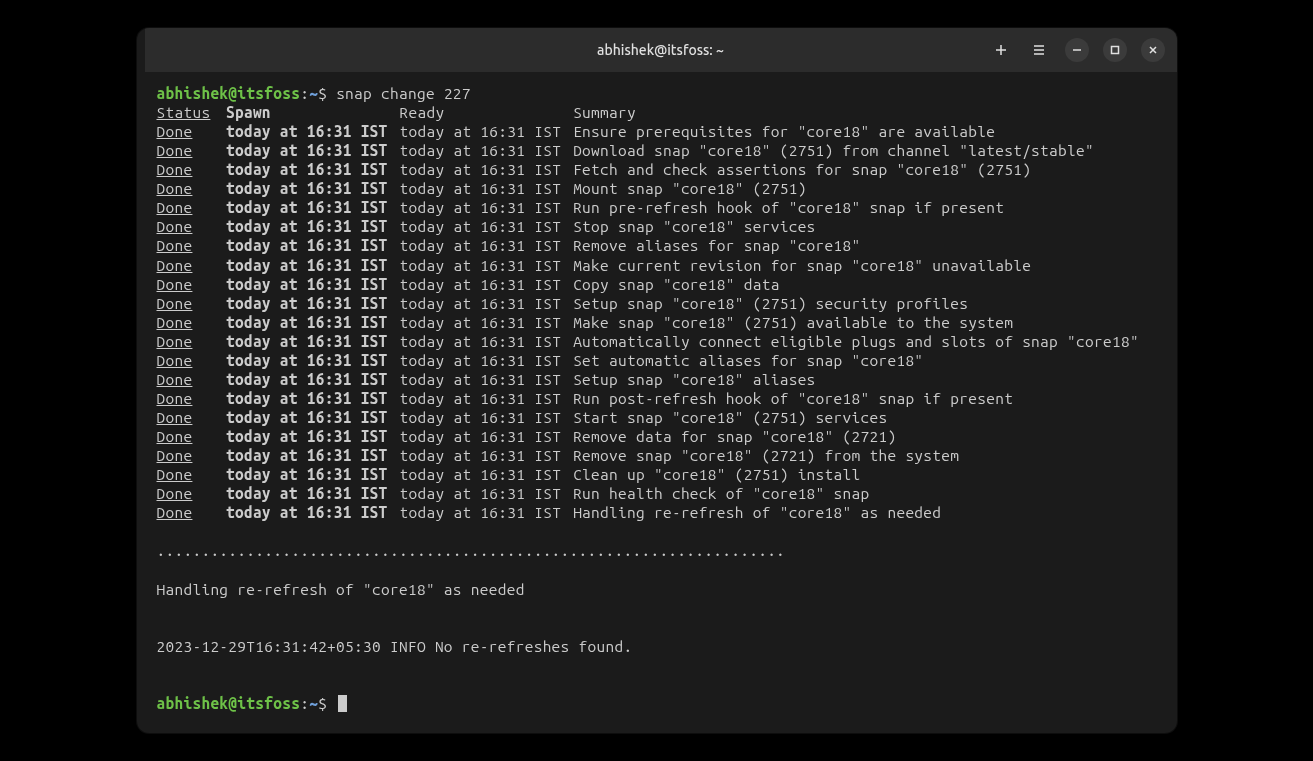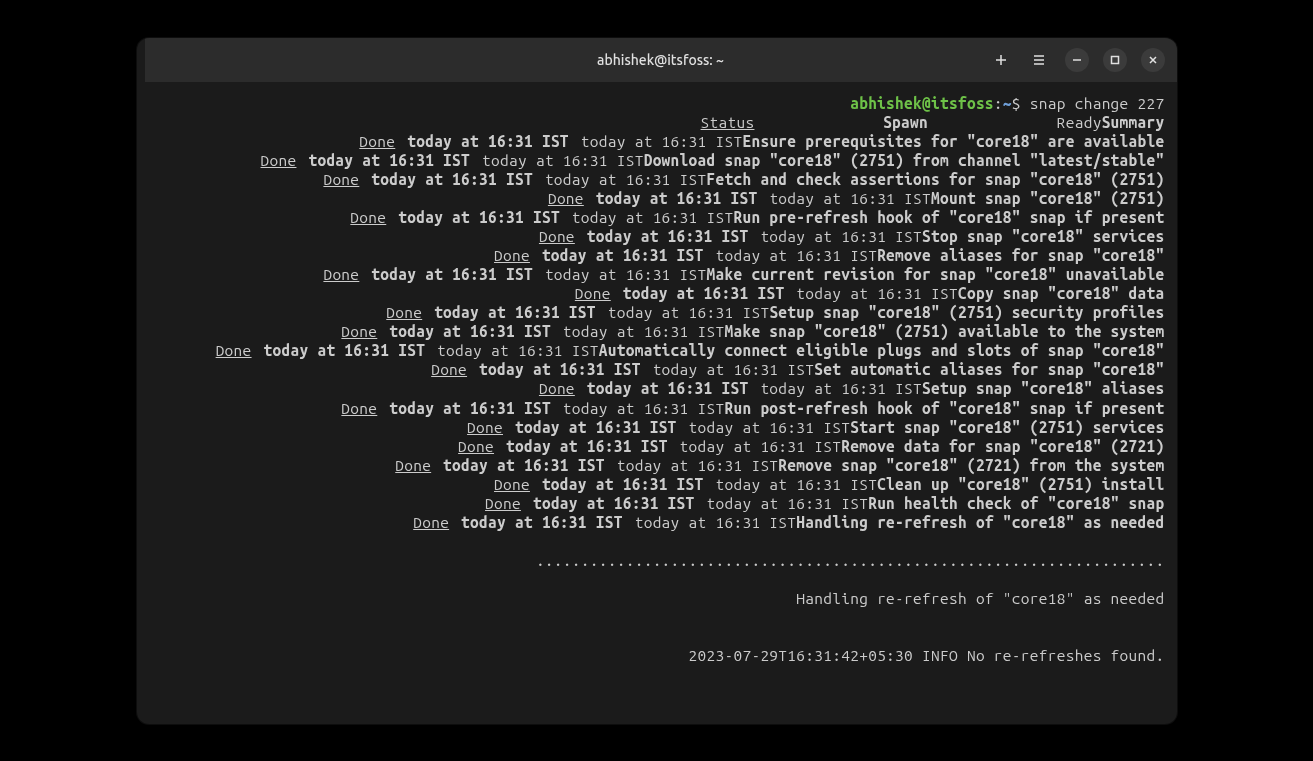--- a/index.html
+++ b/index.html
@@ -87,26 +87,25 @@
     }
     .prompt-sep {
       color: #cccccc;
     }
     .prompt-path {
       color: #6f9fd8;
       font-weight: bold;
     }
     .row {
       display: block;
-      text-align: right;
     }
     .col-status { display: inline-block; width: 8ch; text-decoration: underline; }
     .col-spawn { display: inline-block; width: 20ch; font-weight: bold; }
     .col-ready { display: inline-block; width: 20ch; }
-    .col-summary { display: inline; font-weight: bold; }
+    .col-summary { display: inline; }
     .cursor {
       display: inline-block;
       width: 9px;
       height: 17px;
       background: #cccccc;
       vertical-align: text-bottom;
       margin-left: 2px;
     }
   </style>
 </head>
@@ -140,16 +139,16 @@
         <svg viewBox="0 0 10 10">
             <path d="M2 2l6 6M8 2l-6 6"></path>
           </svg>
       </div>
     </div>
   </div>
   <div class="terminal-body"><span class="row"><span class="prompt-user">abhishek@itsfoss</span><span class="prompt-sep">:</span><span class="prompt-path">~</span><span class="prompt-sep">$</span> <span>snap change 227</span></span><span class="row"><span class="col-status">Status</span><span class="col-spawn">Spawn</span><span class="col-ready">Ready</span><span class="col-summary">Summary</span></span><span class="row"><span class="col-status">Done</span><span class="col-spawn">today at 16:31 IST</span><span class="col-ready">today at 16:31 IST</span><span class="col-summary">Ensure prerequisites for "core18" are available</span></span><span class="row"><span class="col-status">Done</span><span class="col-spawn">today at 16:31 IST</span><span class="col-ready">today at 16:31 IST</span><span class="col-summary">Download snap "core18" (2751) from channel "latest/stable"</span></span><span class="row"><span class="col-status">Done</span><span class="col-spawn">today at 16:31 IST</span><span class="col-ready">today at 16:31 IST</span><span class="col-summary">Fetch and check assertions for snap "core18" (2751)</span></span><span class="row"><span class="col-status">Done</span><span class="col-spawn">today at 16:31 IST</span><span class="col-ready">today at 16:31 IST</span><span class="col-summary">Mount snap "core18" (2751)</span></span><span class="row"><span class="col-status">Done</span><span class="col-spawn">today at 16:31 IST</span><span class="col-ready">today at 16:31 IST</span><span class="col-summary">Run pre-refresh hook of "core18" snap if present</span></span><span class="row"><span class="col-status">Done</span><span class="col-spawn">today at 16:31 IST</span><span class="col-ready">today at 16:31 IST</span><span class="col-summary">Stop snap "core18" services</span></span><span class="row"><span class="col-status">Done</span><span class="col-spawn">today at 16:31 IST</span><span class="col-ready">today at 16:31 IST</span><span class="col-summary">Remove aliases for snap "core18"</span></span><span class="row"><span class="col-status">Done</span><span class="col-spawn">today at 16:31 IST</span><span class="col-ready">today at 16:31 IST</span><span class="col-summary">Make current revision for snap "core18" unavailable</span></span><span class="row"><span class="col-status">Done</span><span class="col-spawn">today at 16:31 IST</span><span class="col-ready">today at 16:31 IST</span><span class="col-summary">Copy snap "core18" data</span></span><span class="row"><span class="col-status">Done</span><span class="col-spawn">today at 16:31 IST</span><span class="col-ready">today at 16:31 IST</span><span class="col-summary">Setup snap "core18" (2751) security profiles</span></span><span class="row"><span class="col-status">Done</span><span class="col-spawn">today at 16:31 IST</span><span class="col-ready">today at 16:31 IST</span><span class="col-summary">Make snap "core18" (2751) available to the system</span></span><span class="row"><span class="col-status">Done</span><span class="col-spawn">today at 16:31 IST</span><span class="col-ready">today at 16:31 IST</span><span class="col-summary">Automatically connect eligible plugs and slots of snap "core18"</span></span><span class="row"><span class="col-status">Done</span><span class="col-spawn">today at 16:31 IST</span><span class="col-ready">today at 16:31 IST</span><span class="col-summary">Set automatic aliases for snap "core18"</span></span><span class="row"><span class="col-status">Done</span><span class="col-spawn">today at 16:31 IST</span><span class="col-ready">today at 16:31 IST</span><span class="col-summary">Setup snap "core18" aliases</span></span><span class="row"><span class="col-status">Done</span><span class="col-spawn">today at 16:31 IST</span><span class="col-ready">today at 16:31 IST</span><span class="col-summary">Run post-refresh hook of "core18" snap if present</span></span><span class="row"><span class="col-status">Done</span><span class="col-spawn">today at 16:31 IST</span><span class="col-ready">today at 16:31 IST</span><span class="col-summary">Start snap "core18" (2751) services</span></span><span class="row"><span class="col-status">Done</span><span class="col-spawn">today at 16:31 IST</span><span class="col-ready">today at 16:31 IST</span><span class="col-summary">Remove data for snap "core18" (2721)</span></span><span class="row"><span class="col-status">Done</span><span class="col-spawn">today at 16:31 IST</span><span class="col-ready">today at 16:31 IST</span><span class="col-summary">Remove snap "core18" (2721) from the system</span></span><span class="row"><span class="col-status">Done</span><span class="col-spawn">today at 16:31 IST</span><span class="col-ready">today at 16:31 IST</span><span class="col-summary">Clean up "core18" (2751) install</span></span><span class="row"><span class="col-status">Done</span><span class="col-spawn">today at 16:31 IST</span><span class="col-ready">today at 16:31 IST</span><span class="col-summary">Run health check of "core18" snap</span></span><span class="row"><span class="col-status">Done</span><span class="col-spawn">today at 16:31 IST</span><span class="col-ready">today at 16:31 IST</span><span class="col-summary">Handling re-refresh of "core18" as needed</span></span>
 <span class="row">......................................................................</span>
 <span class="row">Handling re-refresh of "core18" as needed</span>
 
-<span class="row">2023-07-29T16:31:42+05:30 INFO No re-refreshes found.</span>
+<span class="row">2023-12-29T16:31:42+05:30 INFO No re-refreshes found.</span>
 
-</div>
+<span class="row"><span class="prompt-user">abhishek@itsfoss</span><span class="prompt-sep">:</span><span class="prompt-path">~</span><span class="prompt-sep">$</span> <span class="cursor"></span></span></div>
 </div>
 
 </body></html>

